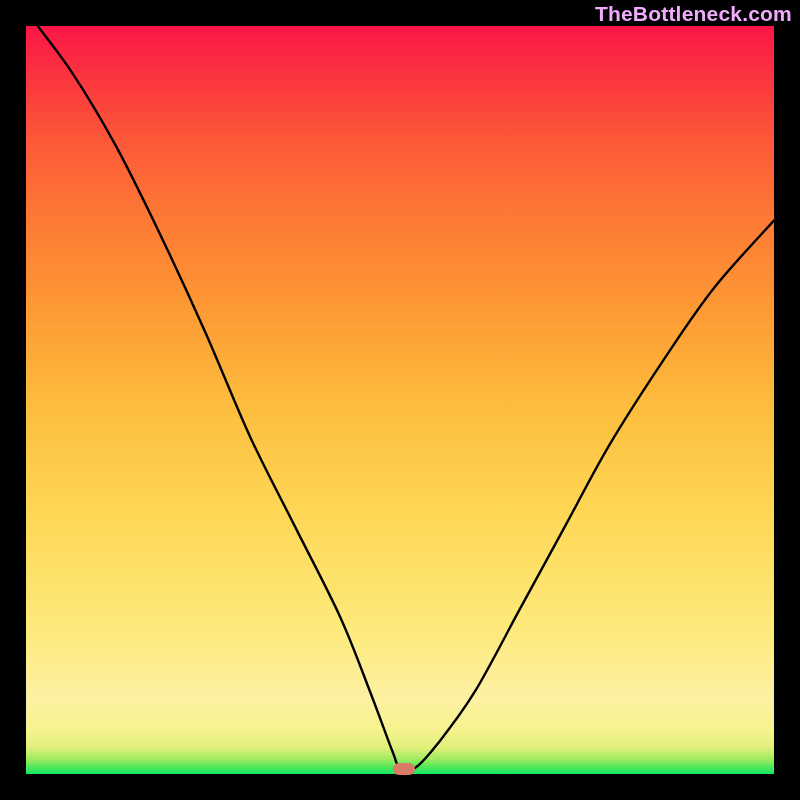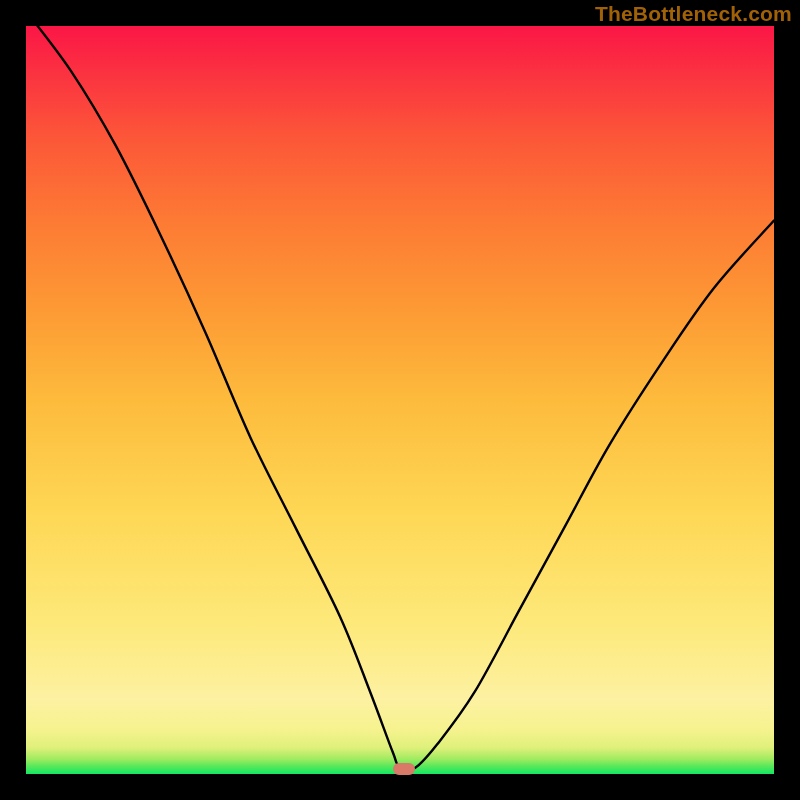--- a/index.html
+++ b/index.html
@@ -58,21 +58,21 @@
     background: #d97a68;
     transform: translate(-50%, -50%);
   }
   .watermark {
     position: absolute;
     top: 2px;
     right: 8px;
     font-family: Arial, Helvetica, sans-serif;
     font-size: 21px;
     font-weight: 600;
-    color: #a16207;
+    color: #f0abfc;
     letter-spacing: 0.2px;
   }
 </style>
 </head>
 <body>
 
 <div class="frame">
   <div class="plot-area">
     <svg class="curve" viewBox="0 0 748 748" preserveAspectRatio="none">
       <path id="curve-path" fill="none" stroke="#000" stroke-width="2.4" stroke-linecap="round" stroke-linejoin="round" d="M 0,-14.960000000000036 C 7.4799999999999995,-4.986666666666698 29.919999999999995,22.43999999999998 44.879999999999995,44.879999999999995 C 59.839999999999996,67.32000000000001 74.8,92.25333333333339 89.75999999999999,119.68000000000006 C 104.71999999999998,147.10666666666674 119.67999999999999,178.2733333333334 134.64,209.44000000000005 C 149.6,240.6066666666667 164.55999999999997,273.02000000000004 179.51999999999998,306.68 C 194.48,340.34 209.44,378.9866666666667 224.4,411.4 C 239.36,443.8133333333333 254.32,471.23999999999995 269.28,501.15999999999997 C 284.23999999999995,531.0799999999999 301.69333333333327,563.4933333333333 314.15999999999997,590.9200000000001 C 326.62666666666667,618.3466666666668 335.35333333333335,643.2800000000001 344.08000000000004,665.72 C 352.80666666666673,688.16 361.5333333333333,712.8439999999999 366.52,725.56 C 371.50666666666666,738.276 370.26,739.2733333333333 374,742.016 C 377.74,744.7586666666666 382.7266666666667,746.0053333333333 388.96000000000004,742.016 C 395.1933333333334,738.0266666666666 401.42666666666673,730.796 411.40000000000003,718.08 C 421.37333333333333,705.364 435.0866666666667,688.1600000000001 448.8,665.72 C 462.5133333333333,643.28 478.72,610.8666666666668 493.68,583.44 C 508.64,556.0133333333333 523.5999999999999,528.5866666666666 538.56,501.15999999999997 C 553.52,473.7333333333333 567.2333333333333,446.3066666666667 583.44,418.88 C 599.6466666666668,391.4533333333333 618.3466666666666,362.78 635.8,336.59999999999997 C 653.2533333333333,310.41999999999996 669.46,285.4866666666667 688.1600000000001,261.8 C 706.8600000000001,238.11333333333334 738.0266666666666,205.70000000000002 748,194.48000000000002"></path>

